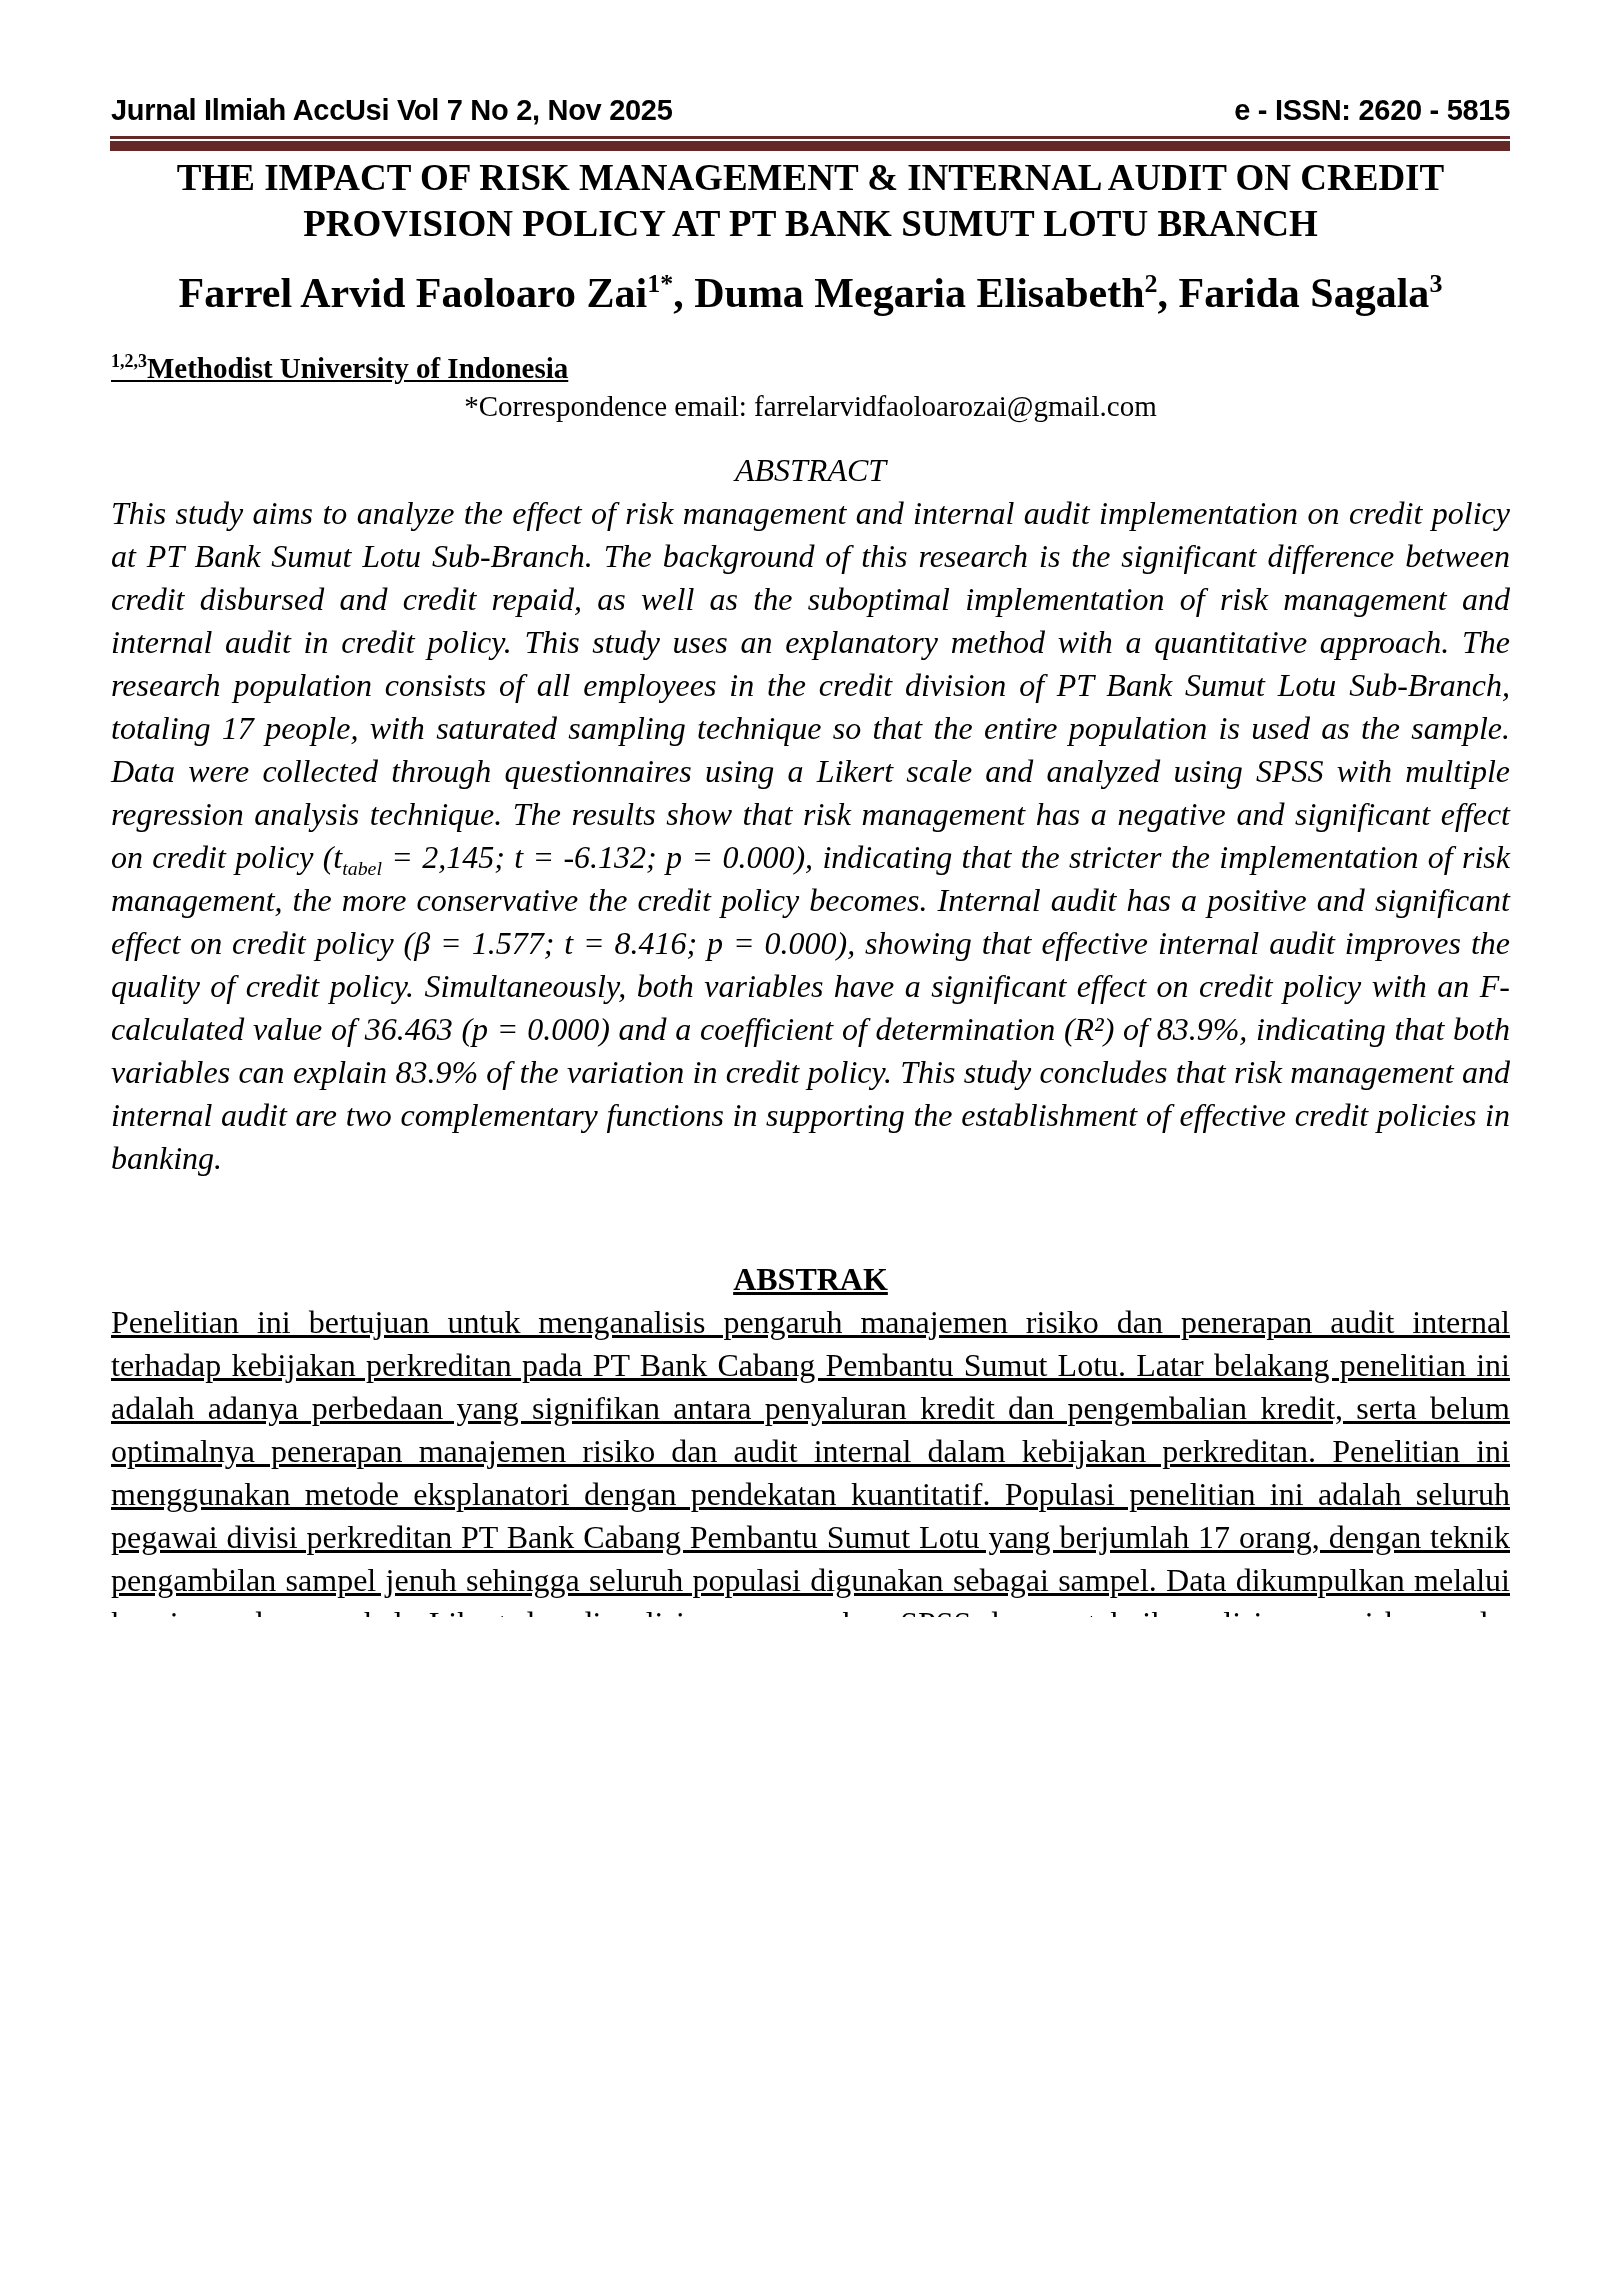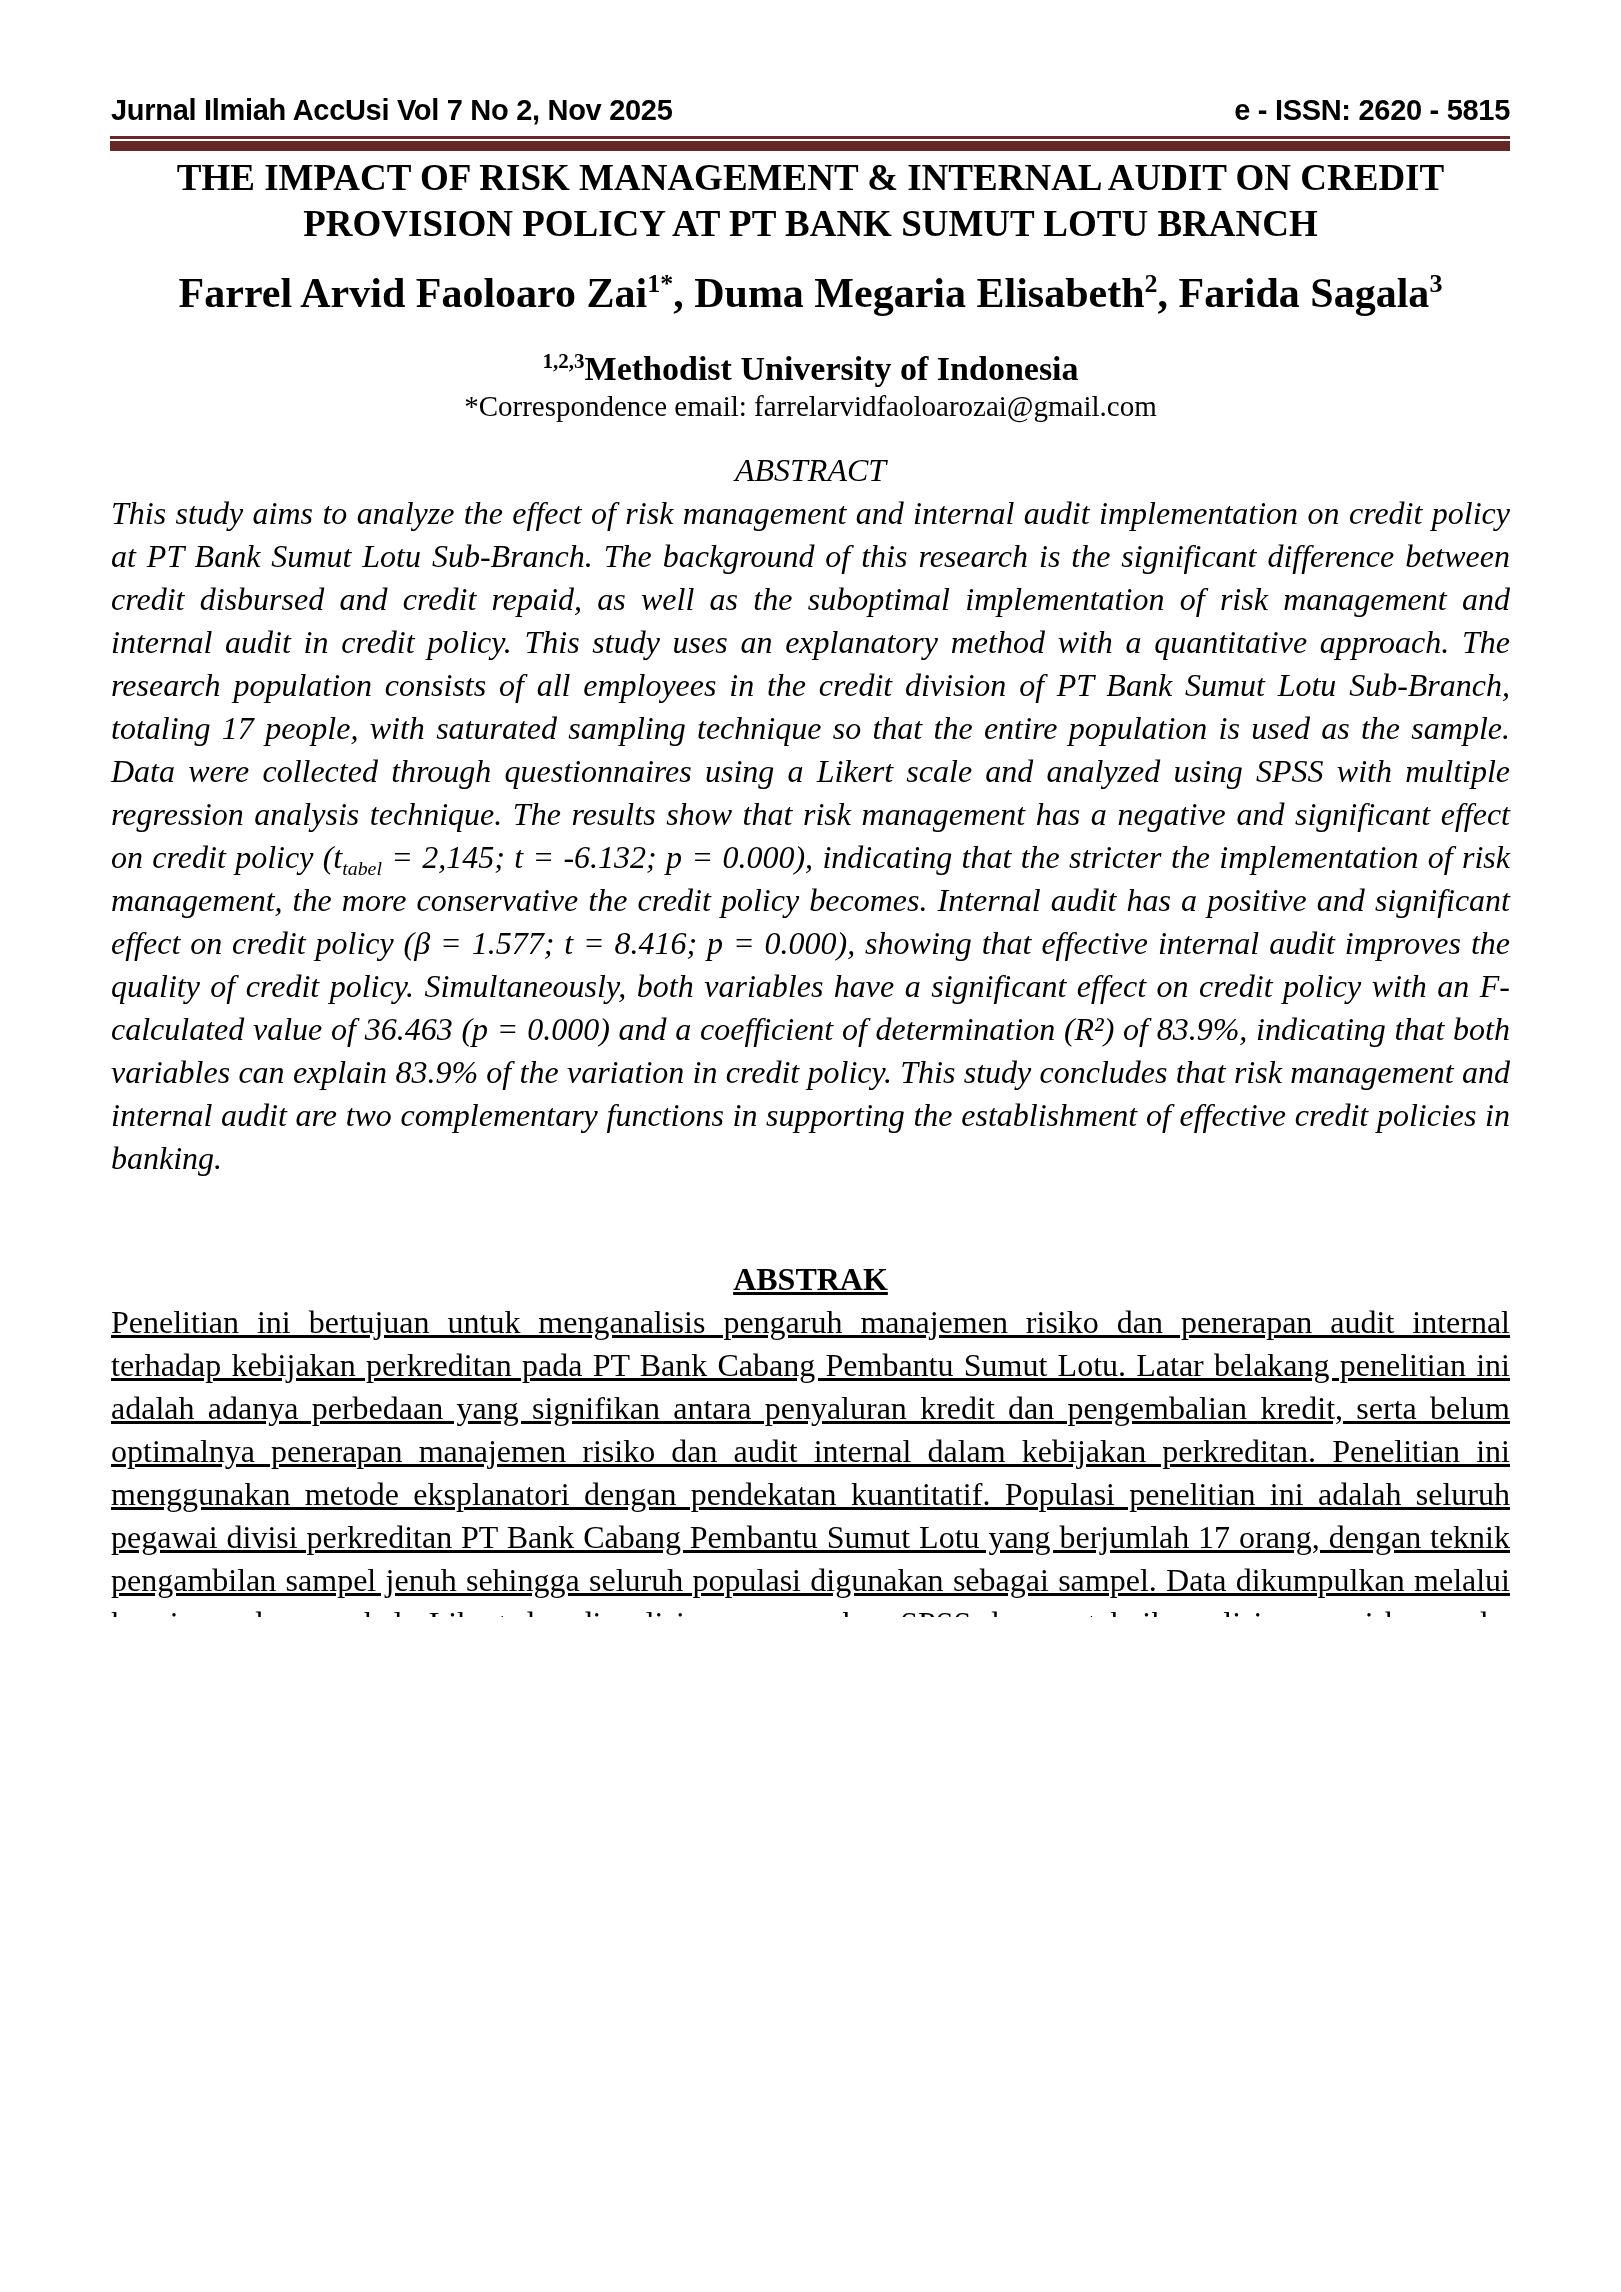--- a/index.html
+++ b/index.html
@@ -51,24 +51,24 @@
     position: absolute;
     left: 111px; right: 111px; top: 272px;
     text-align: center;
     font-weight: bold;
     font-size: 42px;
     line-height: 43px;
   }
   .affiliation {
     position: absolute;
     left: 111px; right: 111px; top: 349px;
-    text-align: center;
     font-weight: bold;
-    font-size: 34px;
+    font-size: 29px;
     line-height: 39px;
+    text-decoration: underline;
   }
   .correspondence {
     position: absolute;
     left: 111px; right: 111px; top: 388px;
     text-align: center;
     font-size: 29px;
     line-height: 37px;
   }
   sup, sub { font-size: 62%; line-height: 0; }
   sup { vertical-align: super; }

